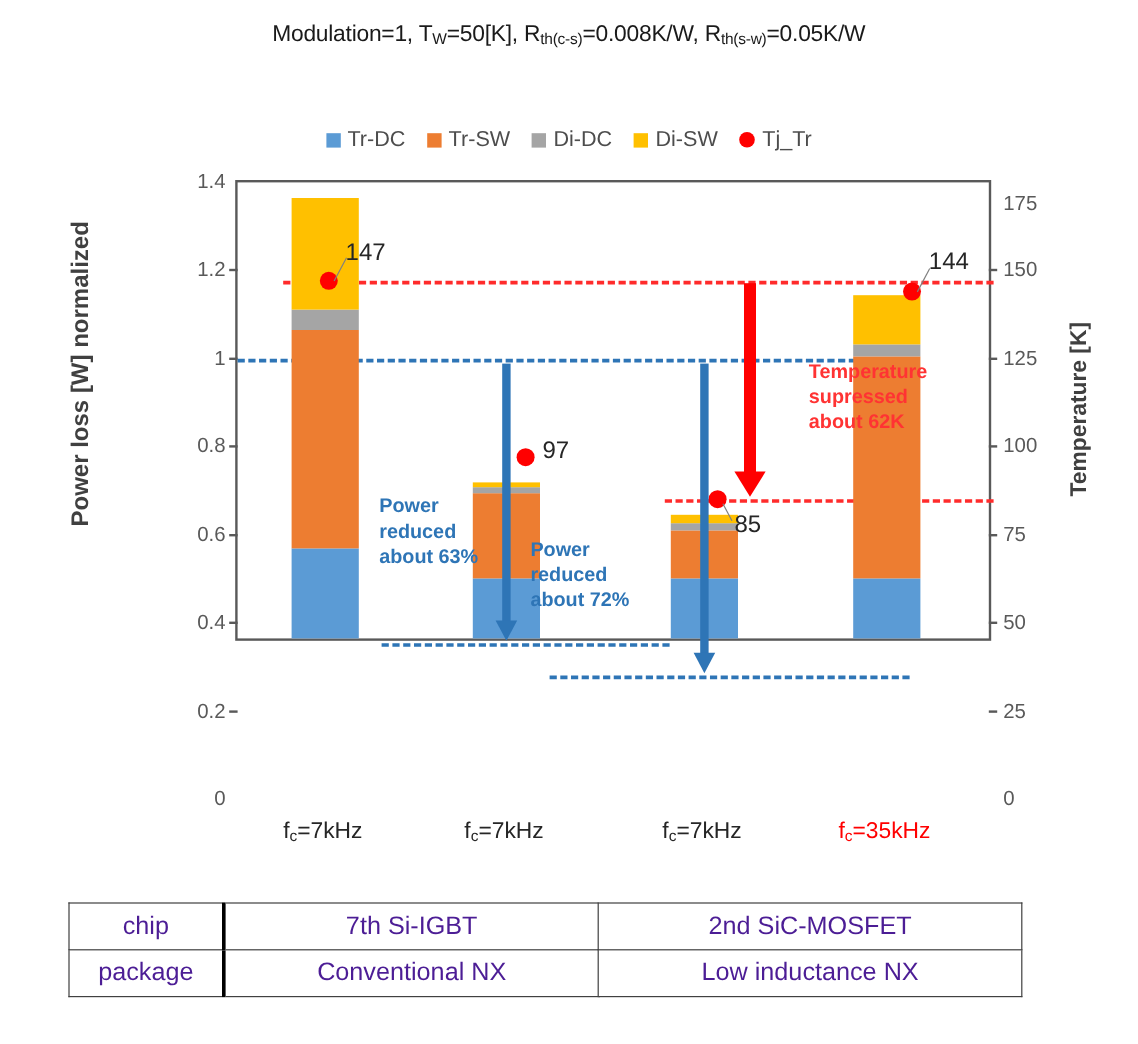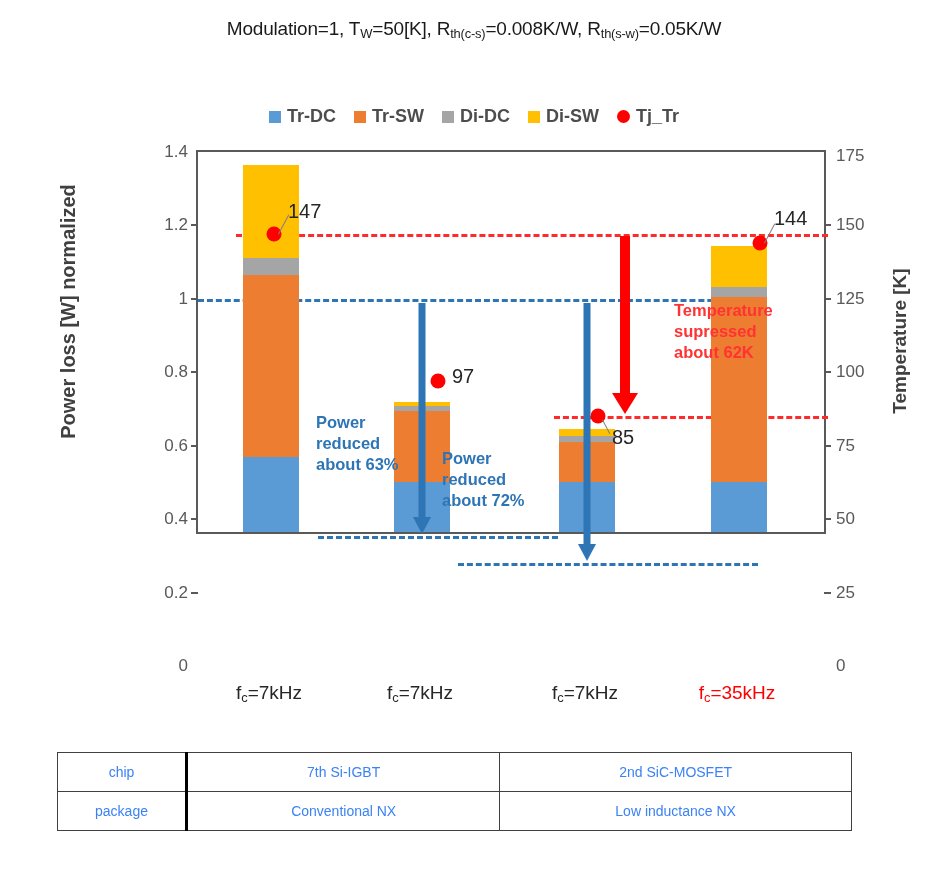--- a/index.html
+++ b/index.html
@@ -17,21 +17,21 @@
   }
   .title .l2{display:block;}
   sub{font-size:0.68em;vertical-align:-0.22em;}
 
   
   .legend{
     position:absolute;left:0;top:106px;width:948px;
     display:flex;justify-content:center;align-items:center;gap:18px;
     font-size:18px;color:#4d4d4d;
   }
-  .lg{display:flex;align-items:center;gap:6px;font-weight:bold;}
+  .lg{display:flex;align-items:center;gap:6px;}
   .lg .sw{width:12px;height:12px;display:inline-block;}
   .lg .dot{width:13px;height:13px;border-radius:50%;display:inline-block;}
 
   
   .ytitle-l{
     position:absolute;left:-92px;top:300px;width:320px;
     transform:rotate(-90deg);transform-origin:center center;
     text-align:center;font-size:20px;font-weight:bold;color:#404040;
   }
   .ytitle-r{
@@ -89,21 +89,21 @@
   
   .xlab{
     position:absolute;top:682px;font-size:19px;color:#262626;
     text-align:center;white-space:nowrap;transform:translateX(-50%);
   }
   .xlab.red{color:#ff0000;}
 
   
   table.info{
     position:absolute;left:57px;top:752px;width:795px;
-    border-collapse:collapse;font-size:14px;color:#3b82f6;
+    border-collapse:collapse;font-size:21px;color:#4c1d95;
     background:#fff;
   }
   table.info td{
     border:1px solid #404040;text-align:center;height:38px;padding:0 6px;
     font-family:"Liberation Sans", sans-serif;
   }
   table.info td.hd{width:115px;}
   table.info td.thickr{border-right:3px solid #000;}
 </style>
 </head>
@@ -150,21 +150,21 @@
       <div class="tickmark-l" style="top: 145.857px;"></div>
       <div class="ytick-l" style="top: 220.286px;">0.8</div>
       <div class="tickmark-l" style="top: 219.286px;"></div>
       <div class="ytick-l" style="top: 293.714px;">0.6</div>
       <div class="tickmark-l" style="top: 292.714px;"></div>
       <div class="ytick-l" style="top: 367.143px;">0.4</div>
       <div class="tickmark-l" style="top: 366.143px;"></div>
       <div class="ytick-l" style="top: 440.571px;">0.2</div>
       <div class="tickmark-l" style="top: 439.571px;"></div>
       <div class="ytick-l" style="top: 514px;">0</div>
-      <div class="ytick-r" style="top: 4px;">175</div>
+      <div class="ytick-r" style="top: 18px;">175</div>
       <div class="ytick-r" style="top: 73.4286px;">150</div>
       <div class="tickmark-r" style="top: 72.4286px;"></div>
       <div class="ytick-r" style="top: 146.857px;">125</div>
       <div class="tickmark-r" style="top: 145.857px;"></div>
       <div class="ytick-r" style="top: 220.286px;">100</div>
       <div class="tickmark-r" style="top: 219.286px;"></div>
       <div class="ytick-r" style="top: 293.714px;">75</div>
       <div class="tickmark-r" style="top: 292.714px;"></div>
       <div class="ytick-r" style="top: 367.143px;">50</div>
       <div class="tickmark-r" style="top: 366.143px;"></div>

